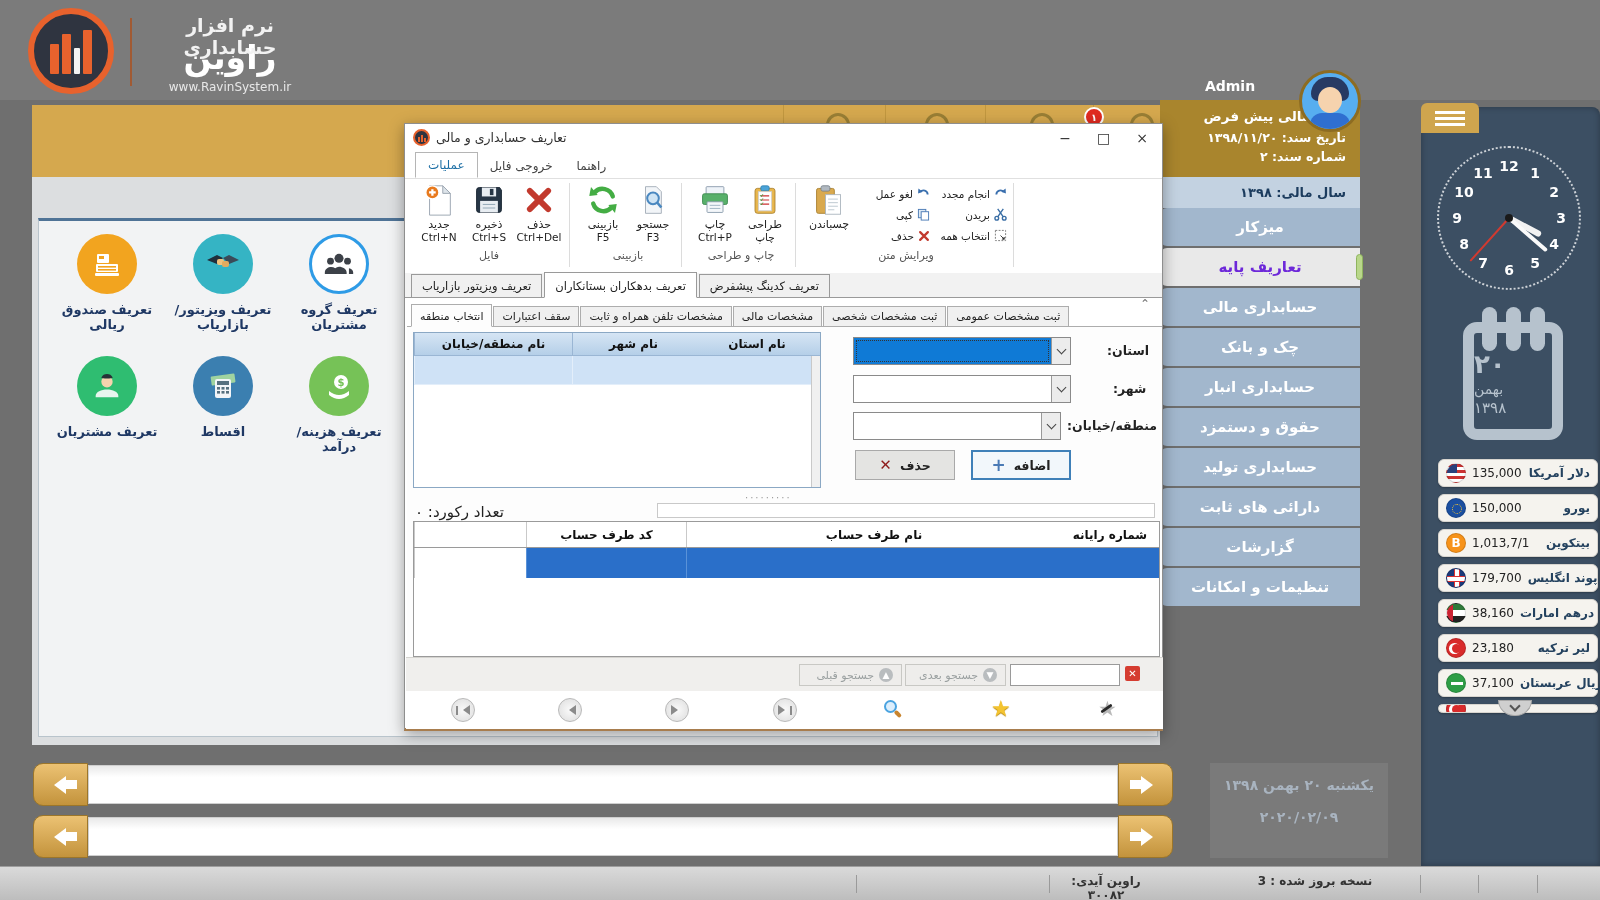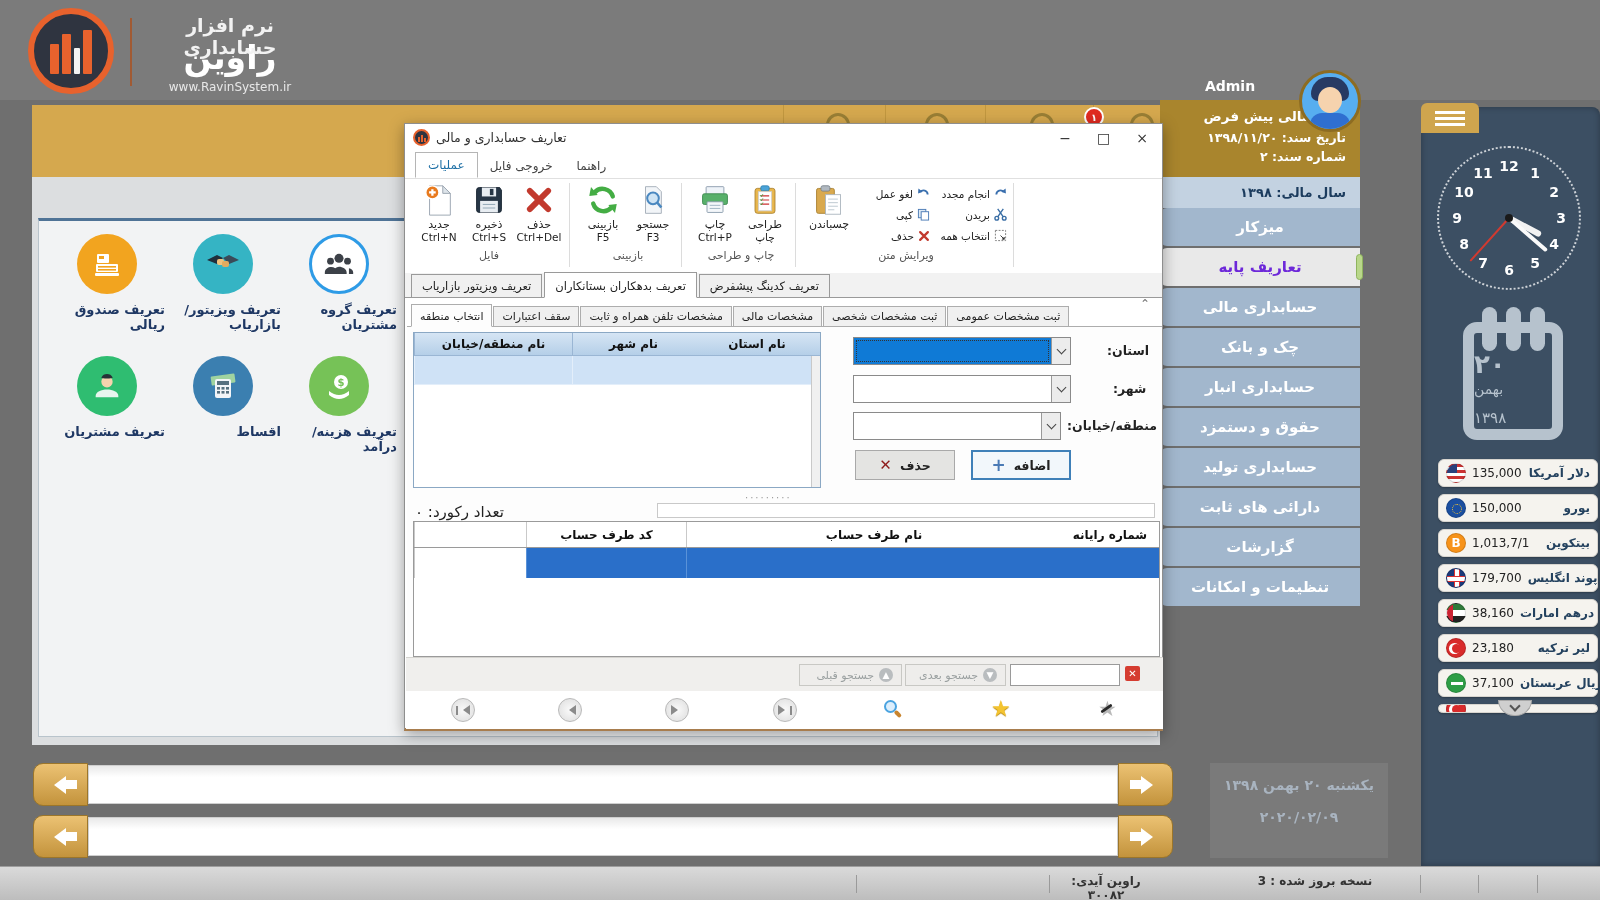--- a/index.html
+++ b/index.html
@@ -22,21 +22,21 @@
   
   .gold-toolbar { left:32px; top:105px; width:1128px; height:72px; background:#d5a84e; }
   .gold-sep { position:absolute; top:0; width:1px; height:72px; background:#c1973f; }
   .ghost-ico { position:absolute; top:8px; width:24px; height:24px; border:3px solid #8a742f; border-radius:50%; opacity:.8; }
   .notif-badge { position:absolute; left:1052px; top:2px; width:20px; height:20px; border-radius:50%;
     background:#e02b20; border:2px solid #fff; color:#fff; font-size:10px; font-weight:bold;
     display:flex; align-items:center; justify-content:center; z-index:3; }
   .desktop-gray { left:32px; top:177px; width:1128px; height:568px; background:#dcdee0; }
   .desktop-panel { left:38px; top:218px; width:1120px; height:519px; background:#f2f3f4;
     border:1px solid #b9c4cc; border-top:3px solid #4f7396; }
-  .dicon { position:absolute; width:116px; text-align:right; }
+  .dicon { position:absolute; width:116px; text-align:center; }
   .dicon .circ { width:60px; height:60px; border-radius:50%; margin:0 auto; display:flex; align-items:center; justify-content:center; }
   .dicon .lbl { margin-top:8px; font-size:13px; font-weight:bold; color:#1f3864; direction:rtl; }
 
   
   .user-panel { left:1160px; top:100px; width:200px; height:77px; background:#a9852d; color:#fff; }
   .user-panel div { direction:rtl; text-align:right; padding-right:14px; font-weight:bold; }
   .avatar { left:1299px; top:70px; width:62px; height:62px; border-radius:50%; background:#57aef0;
     border:3px solid #8d6c22; overflow:hidden; z-index:4; }
   .avatar .hair { position:absolute; left:9px; top:4px; width:38px; height:24px; border-radius:19px 19px 8px 8px; background:#273a63; }
   .avatar .face { position:absolute; left:16px; top:14px; width:24px; height:26px; border-radius:50%; background:#f6d3ae; }
@@ -349,21 +349,21 @@
     <div class="hand m" style="transform:translate(-50%,-100%) rotate(131deg)"></div>
     <div class="hand s" style="transform:translate(-50%,-100%) rotate(222deg)"></div>
     <div class="pin"></div>
   </div>
   <div class="calendar">
     <div class="cal-ring" style="left:8px"></div>
     <div class="cal-ring" style="left:32px"></div>
     <div class="cal-ring" style="left:56px"></div>
     <div style="font-size:26px; font-weight:bold; margin-top:16px">۲۰</div>
     <div style="font-size:14px; margin-top:2px">بهمن</div>
-    <div style="font-size:15px; margin-top:12px">۱۳۹۸</div>
+    <div style="font-size:15px; margin-top:2px">۱۳۹۸</div>
   </div>
 
   <div class="cur-card" style="top:352px">
     <span class="flag flag-us"></span>
     <span class="val">135,000</span>
     <span class="nm">دلار آمریکا</span>
   </div>
   <div class="cur-card" style="top:387px">
     <span class="flag flag-eu"></span>
     <span class="val">150,000</span>

